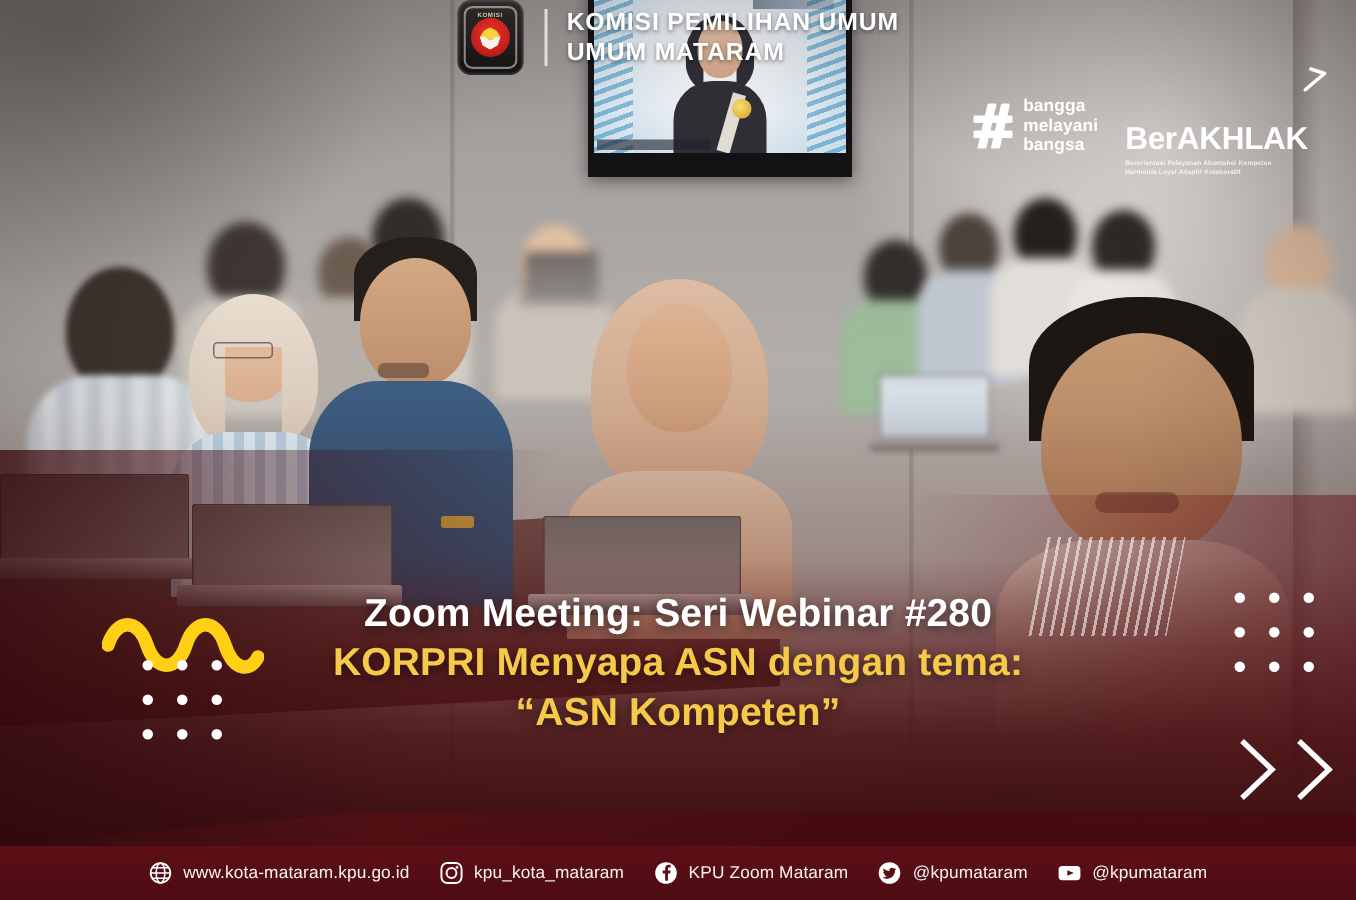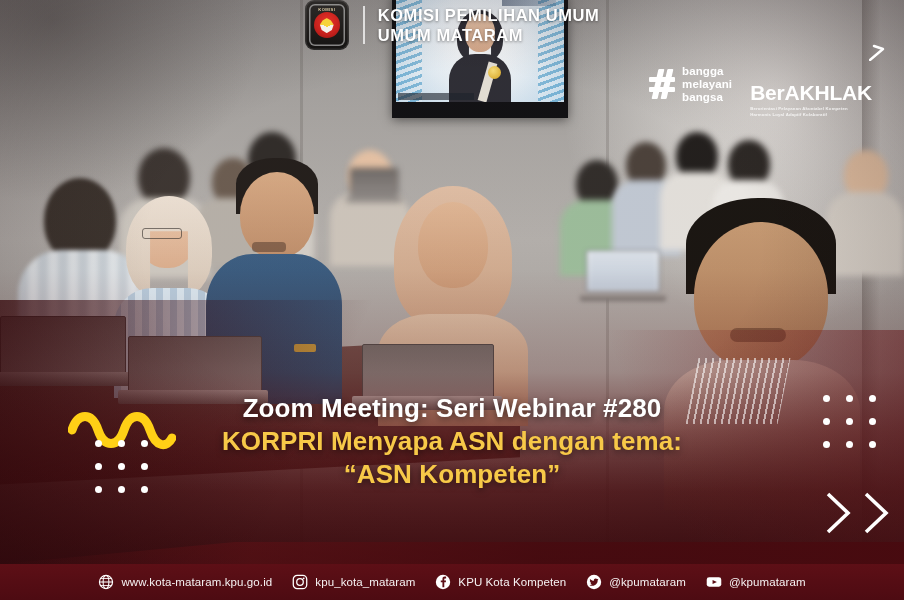--- a/index.html
+++ b/index.html
@@ -548,21 +548,21 @@
         <circle cx="14.6" cy="5.4" r="1.15" fill="#fff"></circle>
       </svg>
       <span class="ftxt">kpu_kota_mataram</span>
     </div>
 
     <div class="fitem">
       <svg class="ficon" viewBox="0 0 20 20">
         <circle cx="10" cy="10" r="9" fill="#fff"></circle>
         <path d="M11.6 10.4h1.9l.3-2.4h-2.2V6.6c0-.7.2-1.1 1.2-1.1h1.1V3.3c-.2 0-.9-.1-1.7-.1-1.7 0-2.9 1-2.9 3v1.8H7.2v2.4h2.1v6.1h2.3v-6.1z" fill="#5D0F16"></path>
       </svg>
-      <span class="ftxt">KPU Kota Kompeten</span>
+      <span class="ftxt">KPU Zoom Mataram</span>
     </div>
 
     <div class="fitem">
       <svg class="ficon" viewBox="0 0 20 20">
         <circle cx="10" cy="10" r="9" fill="#fff"></circle>
         <path d="M15.6 6.7c-.4.2-.9.3-1.3.4.5-.3.8-.7 1-1.3-.4.3-.9.5-1.5.6-.4-.5-1-.7-1.7-.7-1.3 0-2.3 1-2.3 2.3 0 .2 0 .4.1.5-1.9-.1-3.6-1-4.8-2.4-.2.4-.3.7-.3 1.2 0 .8.4 1.5 1 1.9-.4 0-.7-.1-1-.3 0 1.1.8 2 1.8 2.2-.2.1-.4.1-.6.1-.2 0-.3 0-.4-.1.3.9 1.1 1.6 2.1 1.6-.8.6-1.8 1-2.8 1h-.6c1 .7 2.3 1.1 3.6 1.1 4.3 0 6.7-3.6 6.7-6.7v-.3c.4-.3.8-.7 1-1.1z" fill="#5D0F16"></path>
       </svg>
       <span class="ftxt">@kpumataram</span>
     </div>
 

